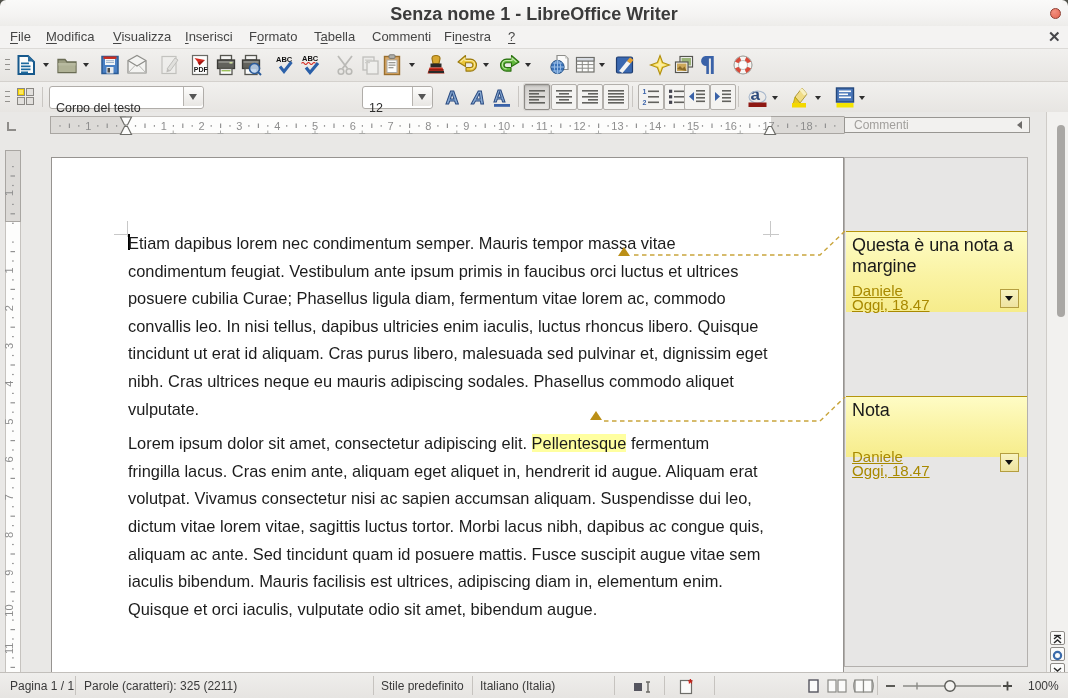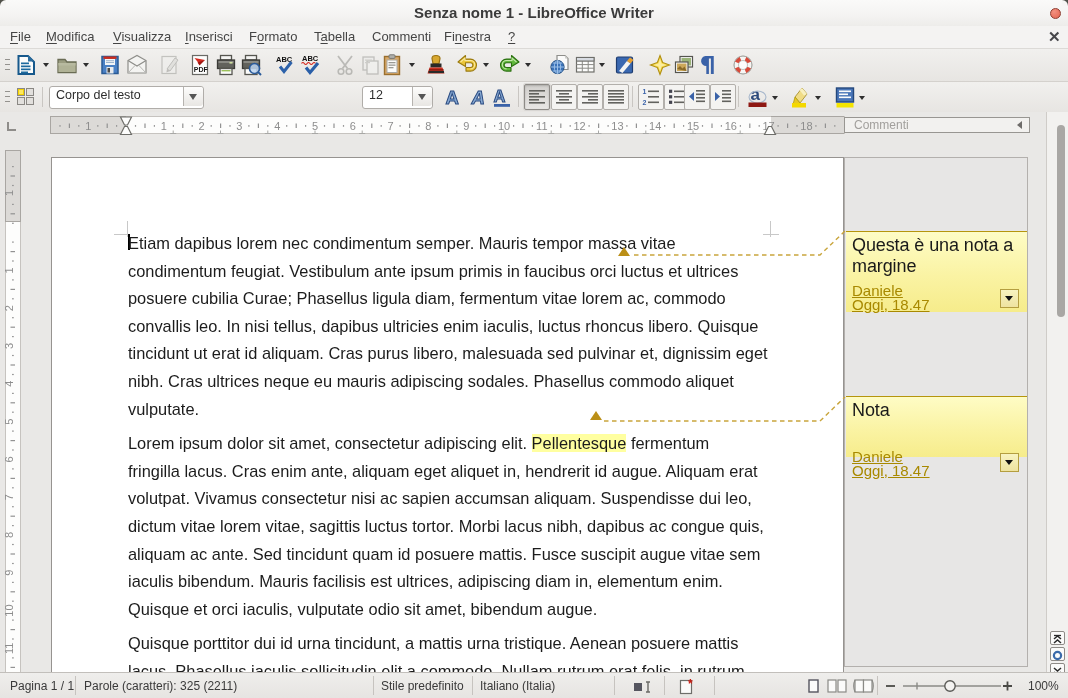--- a/index.html
+++ b/index.html
@@ -1,41 +1,41 @@
 <!DOCTYPE html>
 <html><head><meta charset="utf-8">
 <style>
 html,body{margin:0;padding:0;}
 body{width:1068px;height:698px;overflow:hidden;font-family:"Liberation Sans",sans-serif;background:#e9e8e6;position:relative;}
 #win{position:absolute;left:0;top:0;width:1068px;height:698px;}
 .abs{position:absolute;}
 
 #titlebar{left:0;top:0;width:1068px;height:26px;background:linear-gradient(180deg,#fafaf9 0%,#f4f3f2 60%,#edecea 100%);}
-#title{left:0;top:4px;width:1068px;text-align:center;font-size:15px;font-weight:bold;color:#3b3b3b;}
+#title{left:0;top:4px;width:1068px;text-align:center;font-size:18px;font-weight:bold;color:#3b3b3b;}
 #reddot{left:1049.5px;top:8px;width:9px;height:9px;border-radius:50%;background:radial-gradient(circle at 35% 30%,#f29180,#e4634f);border:1px solid #8e3d31;}
 .corner{width:6px;height:6px;background:#50514a;}
 #cornL{left:0;top:0;}
 #cornL:after{content:"";position:absolute;left:0;top:0;width:6px;height:6px;border-radius:6px 0 0 0;background:#f7f6f5;}
 #cornR{right:0;top:0;}
 #cornR:after{content:"";position:absolute;left:0;top:0;width:6px;height:6px;border-radius:0 6px 0 0;background:#f7f6f5;}
 
 #menubar{left:0;top:26px;width:1068px;height:22px;background:#f4f3f2;border-bottom:1px solid #dcdad7;font-size:13px;color:#454545;}
 .mi{position:absolute;top:3px;}
 u{text-decoration:underline;text-underline-offset:2px;}
 #closex{left:1048px;top:2px;font-size:15px;color:#46464a;font-weight:bold;}
 
 #tb1{left:0;top:49px;width:1068px;height:32px;background:linear-gradient(180deg,#f1f0ee,#e7e5e2);border-bottom:1px solid #d4d1cd;}
 #tb2{left:0;top:82px;width:1068px;height:30px;background:linear-gradient(180deg,#f1f0ee,#e7e5e2);border-bottom:1px solid #cfccc8;}
 .grip{width:5px;height:12px;background:repeating-linear-gradient(180deg,#94928e 0 1.5px,rgba(0,0,0,0) 1.5px 4.8px);}
 .sep{width:1px;background:#c9c6c2;}
 .ic{position:absolute;width:24px;height:24px;}
 .drop{position:absolute;width:0;height:0;border-left:3.5px solid transparent;border-right:3.5px solid transparent;border-top:4px solid #2e2e2e;}
 
 .combo{position:absolute;height:21px;background:#fff;border:1px solid #b0ada9;border-radius:3px;font-size:12.5px;color:#2d2d2d;}
-.combo .t{position:absolute;left:6px;top:1px;white-space:nowrap;}
+.combo .t{position:absolute;left:6px;top:14px;white-space:nowrap;}
 .combo .btn{position:absolute;right:0px;top:0px;width:19px;height:19px;background:linear-gradient(180deg,#fdfdfc,#e8e6e3);border-left:1px solid #b6b3af;border-radius:0 3px 3px 0;}
 .combo .btn:after{content:"";position:absolute;left:5px;top:6.5px;width:0;height:0;border-left:4.5px solid transparent;border-right:4.5px solid transparent;border-top:6px solid #555;}
 
 .tbtn{position:absolute;width:24px;height:24px;border:1px solid #b2afab;border-radius:2px;background:#f4f3f1;}
 
 #docarea{left:0;top:112px;width:1068px;height:560px;background:#e9e8e6;overflow:hidden;}
 
 #hrul{position:absolute;left:50px;top:4px;width:794px;height:16px;background:#fdfdfc;border:1px solid #c6c3bf;border-right:none;}
 #hrulL{position:absolute;left:50px;top:4px;width:76px;height:18px;background:#dcdad7;border:1px solid #a9a6a2;box-sizing:border-box;}
 #hrulR{position:absolute;left:771px;top:4px;width:73px;height:18px;background:#dcdad7;border-top:1px solid #a9a6a2;border-bottom:1px solid #a9a6a2;box-sizing:border-box;}
@@ -610,22 +610,20 @@
 tincidunt ut erat id aliquam. Cras purus libero, malesuada sed pulvinar et, dignissim eget<br>
 nibh. Cras ultrices neque eu mauris adipiscing sodales. Phasellus commodo aliquet<br>
 vulputate.</p>
       <p>Lorem ipsum dolor sit amet, consectetur adipiscing elit. <span class="hl">Pellentesque</span> fermentum<br>
 fringilla lacus. Cras enim ante, aliquam eget aliquet in, hendrerit id augue. Aliquam erat<br>
 volutpat. Vivamus consectetur nisi ac sapien accumsan aliquam. Suspendisse dui leo,<br>
 dictum vitae lorem vitae, sagittis luctus tortor. Morbi lacus nibh, dapibus ac congue quis,<br>
 aliquam ac ante. Sed tincidunt quam id posuere mattis. Fusce suscipit augue vitae sem<br>
 iaculis bibendum. Mauris facilisis est ultrices, adipiscing diam in, elementum enim.<br>
 Quisque et orci iaculis, vulputate odio sit amet, bibendum augue.</p>
-      <p>Quisque porttitor dui id urna tincidunt, a mattis urna tristique. Aenean posuere mattis<br>
-lacus. Phasellus iaculis sollicitudin elit a commodo. Nullam rutrum erat felis, in rutrum</p>
     </div>
   </div>
   <div class="abs" id="status">
     <span class="st" style="left:10px">Pagina 1 / 1</span>
     <span class="ssep" style="left:75px"></span>
     <span class="st" style="left:84px">Parole (caratteri): 325 (2211)</span>
     <span class="ssep" style="left:373px"></span>
     <span class="st" style="left:381px">Stile predefinito</span>
     <span class="ssep" style="left:472px"></span>
     <span class="st" style="left:480px">Italiano (Italia)</span>

